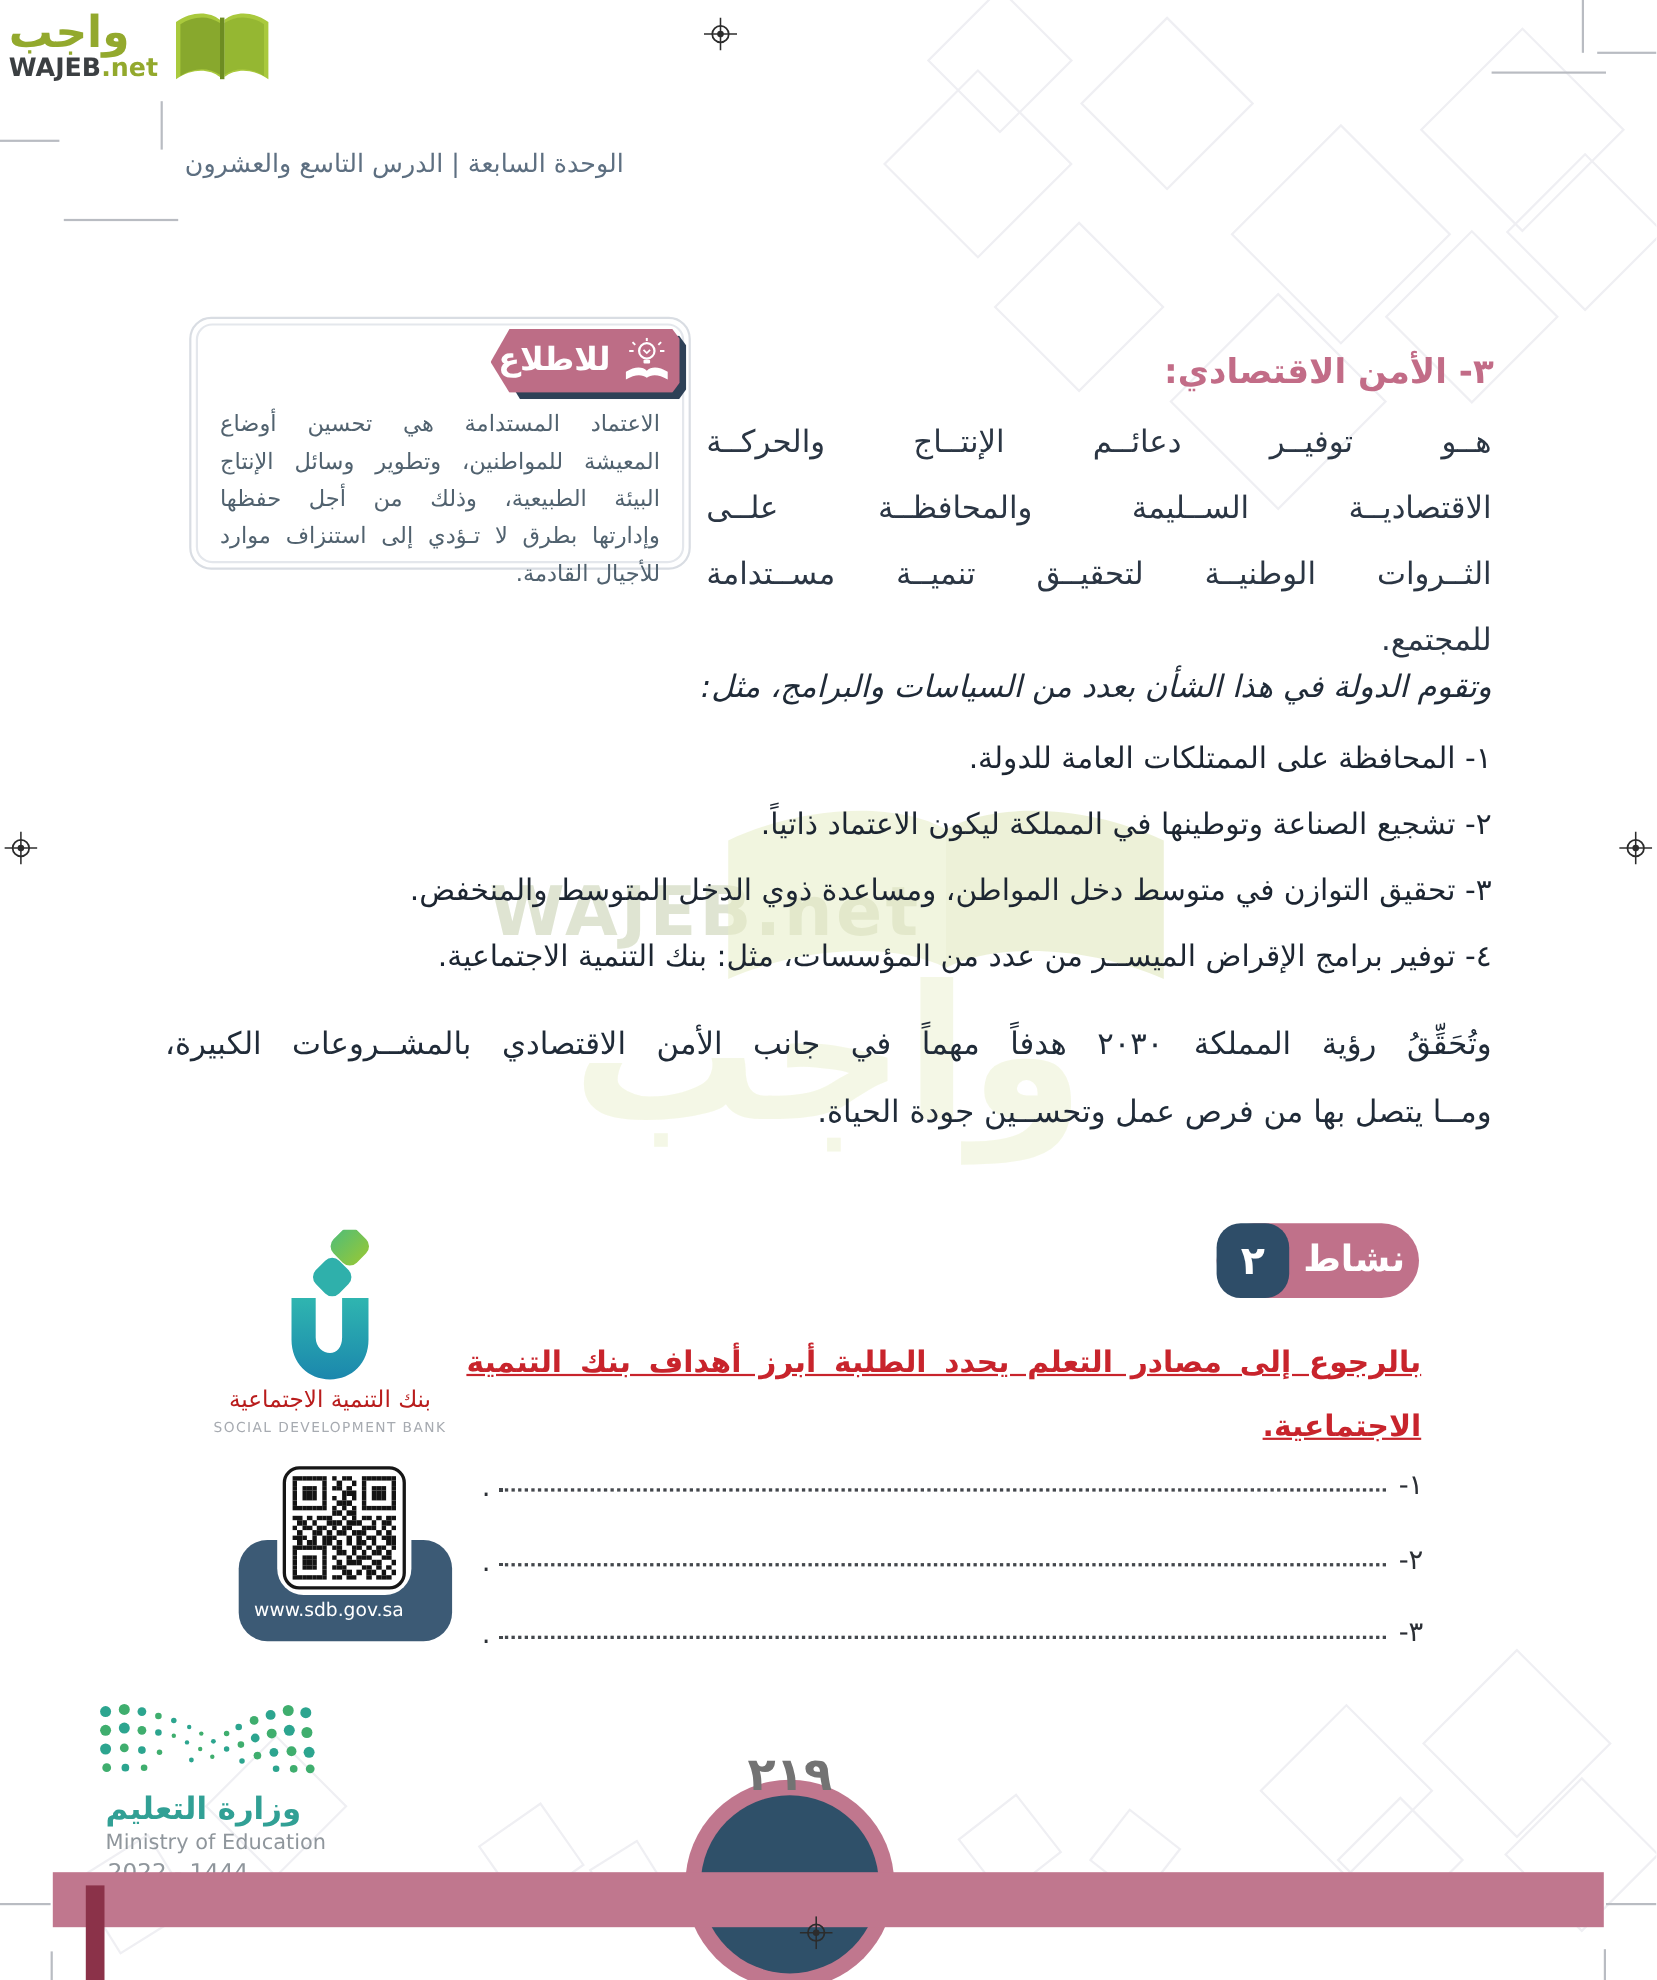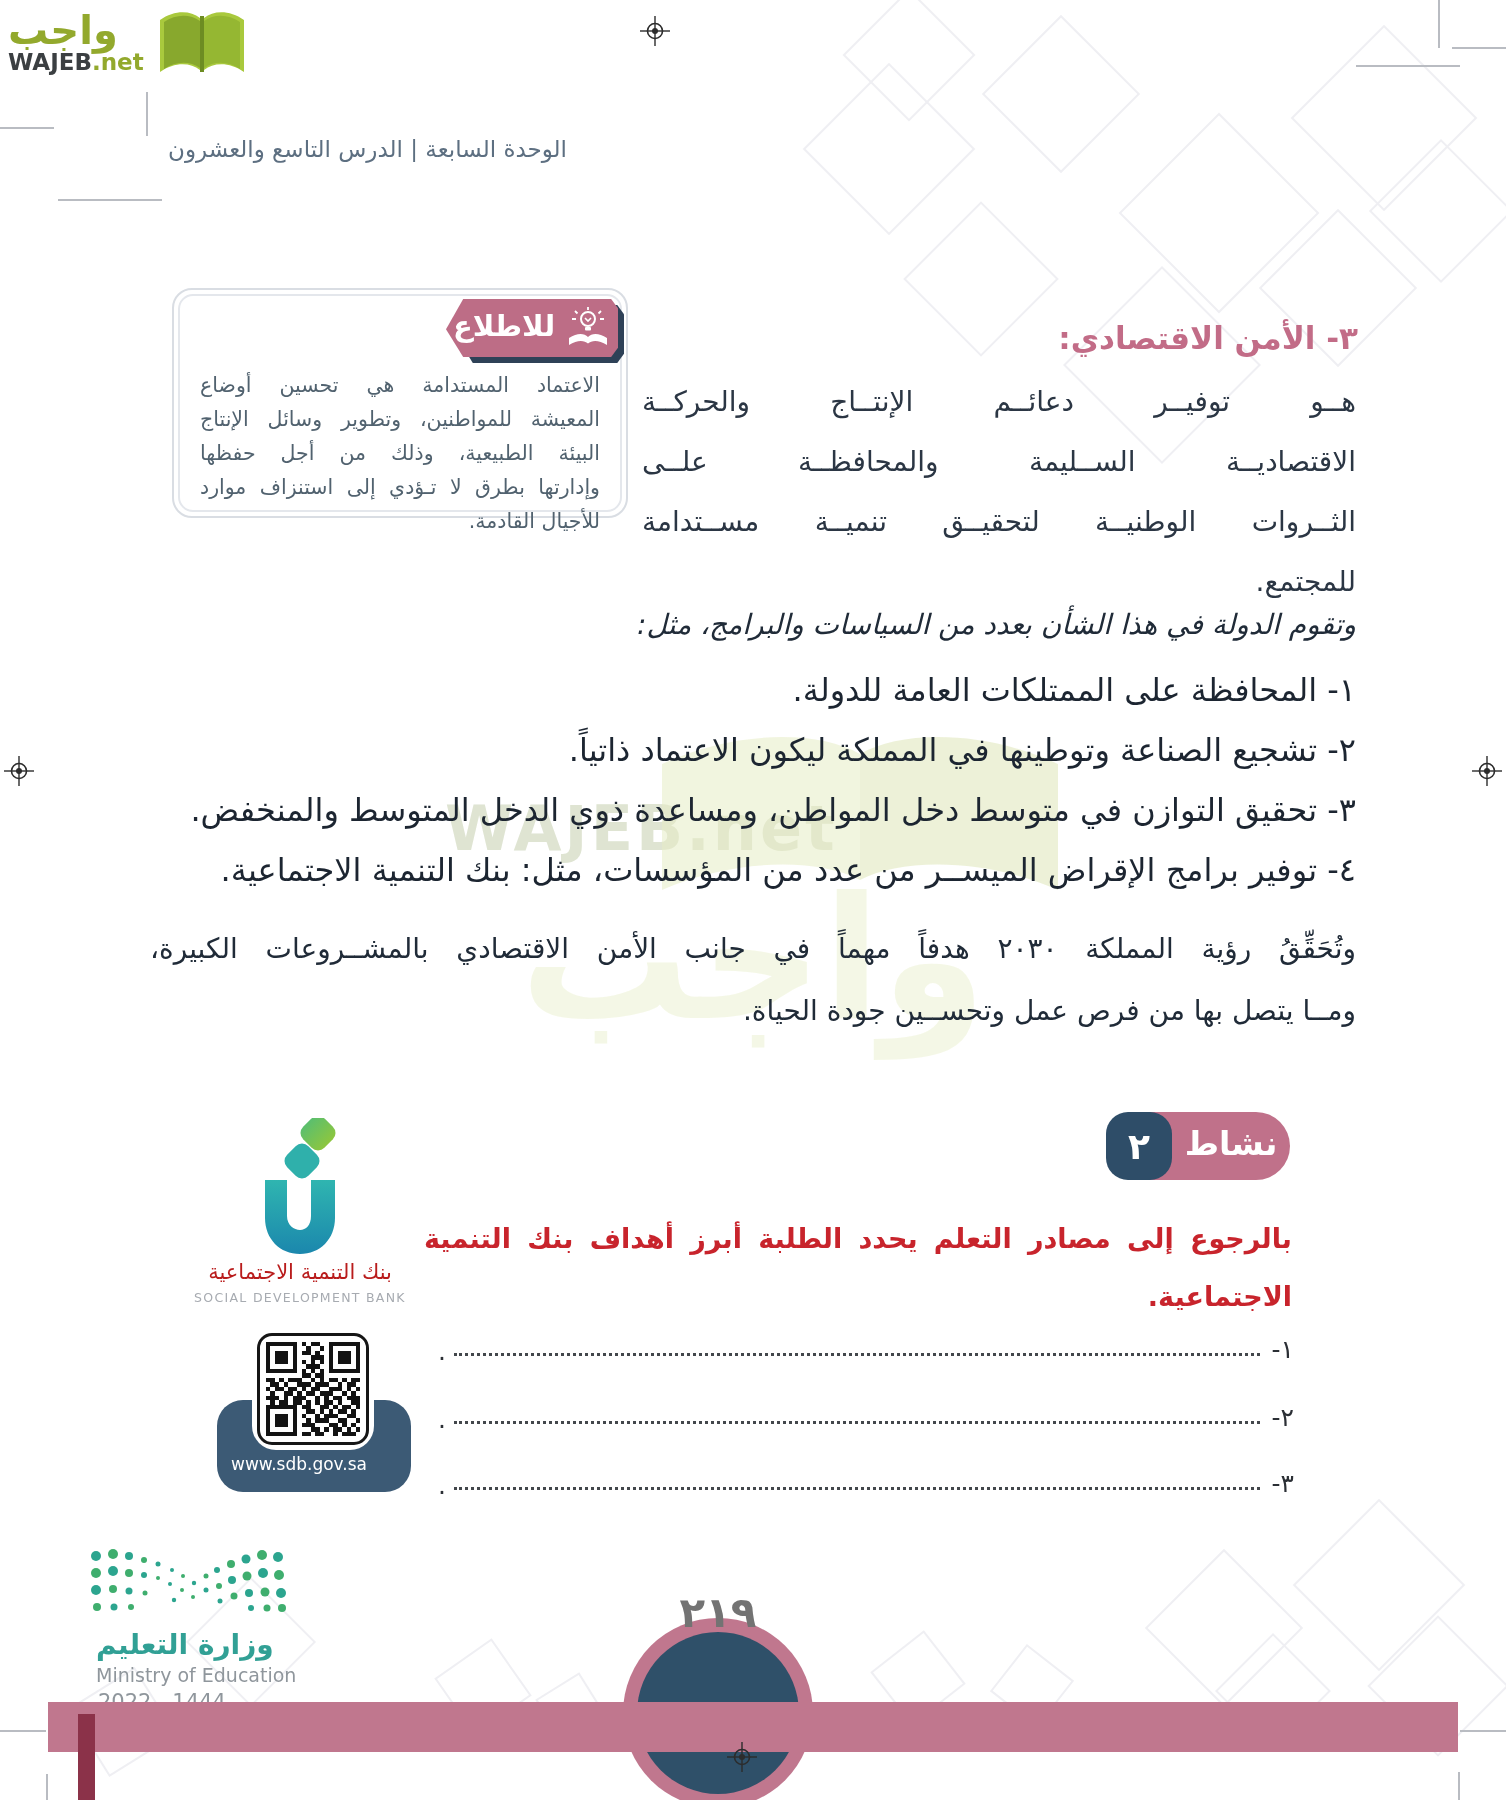--- a/index.html
+++ b/index.html
@@ -31,29 +31,29 @@
   .ribbon-shadow{position:absolute;left:456px;top:305px;width:168px;height:58px;background:#2e4157;
       clip-path:polygon(10% 0,96% 0,100% 16%,100% 84%,96% 100%,10% 100%,0 52%);z-index:2;}
   .ribbon{position:absolute;left:446px;top:299px;width:172px;height:58px;background:#bd6d86;
       clip-path:polygon(10% 0,96% 0,100% 16%,100% 84%,96% 100%,10% 100%,0 52%);
       display:flex;align-items:center;justify-content:center;gap:10px;z-index:3;}
   .ribbon-label{color:#fff;font-size:29px;font-weight:bold;direction:rtl;padding-bottom:4px;}
   
   .heading{position:absolute;right:148px;top:320px;font-size:31px;font-weight:bold;color:#c26c87;direction:rtl;z-index:2;}
   .definition{position:absolute;left:642px;top:372px;width:714px;font-size:28px;color:#2b3644;line-height:60px;direction:rtl;z-index:2;}
   .intro{position:absolute;left:150px;top:608px;width:1206px;font-size:28px;color:#202b38;text-align:right;direction:rtl;z-index:2;font-style:italic;}
-  .list{position:absolute;left:150px;top:660px;width:1206px;font-size:32px;color:#1c2531;line-height:60px;text-align:right;direction:rtl;z-index:2;}
+  .list{position:absolute;left:150px;top:660px;width:1206px;font-size:27px;color:#1c2531;line-height:60px;text-align:right;direction:rtl;z-index:2;}
   .vision{position:absolute;left:150px;top:918px;width:1206px;font-size:28px;color:#202b38;line-height:62px;direction:rtl;z-index:2;}
   
   .activity-pill{position:absolute;left:1106px;top:1112px;width:184px;height:68px;background:#c0718a;border-radius:34px;
       display:flex;align-items:center;z-index:2;}
   .activity-num{width:66px;height:68px;background:#2e4d68;border-radius:22px;display:flex;align-items:center;justify-content:center;
       color:#fff;font-size:36px;font-weight:bold;}
   .activity-label{flex:1;text-align:center;color:#fff;font-size:33px;font-weight:bold;direction:rtl;padding-bottom:6px;}
-  .prompt{position:absolute;left:424px;top:1210px;width:868px;font-size:27px;font-weight:bold;color:#c8242c;line-height:58px;direction:rtl;z-index:2;}
+  .prompt{position:absolute;left:424px;top:1210px;width:868px;font-size:27px;font-weight:bold;color:#c8242c;line-height:58px;direction:rtl;z-index:2;text-decoration:underline;}
   .answer-row{position:absolute;left:438px;width:856px;display:flex;direction:rtl;align-items:flex-end;
       font-size:25px;color:#2b2f35;z-index:2;}
   .ans-num{padding-bottom:4px;}
   .ans-dots{flex:1;border-bottom:3px dotted #43474c;margin:0 12px 12px 8px;height:1em;}
   .ans-end{padding-bottom:2px;}
   
   .sdb-ar{position:absolute;left:150px;top:1260px;width:300px;text-align:center;color:#b91c1c;font-size:21px;direction:rtl;z-index:2;}
   .sdb-en{position:absolute;left:150px;top:1290px;width:300px;text-align:center;color:#a7abb1;font-size:12.5px;letter-spacing:1.3px;z-index:2;}
   .qr-plate{position:absolute;left:217px;top:1400px;width:194px;height:92px;background:#3c5a75;border-radius:26px;z-index:2;}
   .qr-card{position:absolute;left:252px;top:1328px;width:122px;height:122px;background:#fff;border-radius:24px;z-index:3;}

